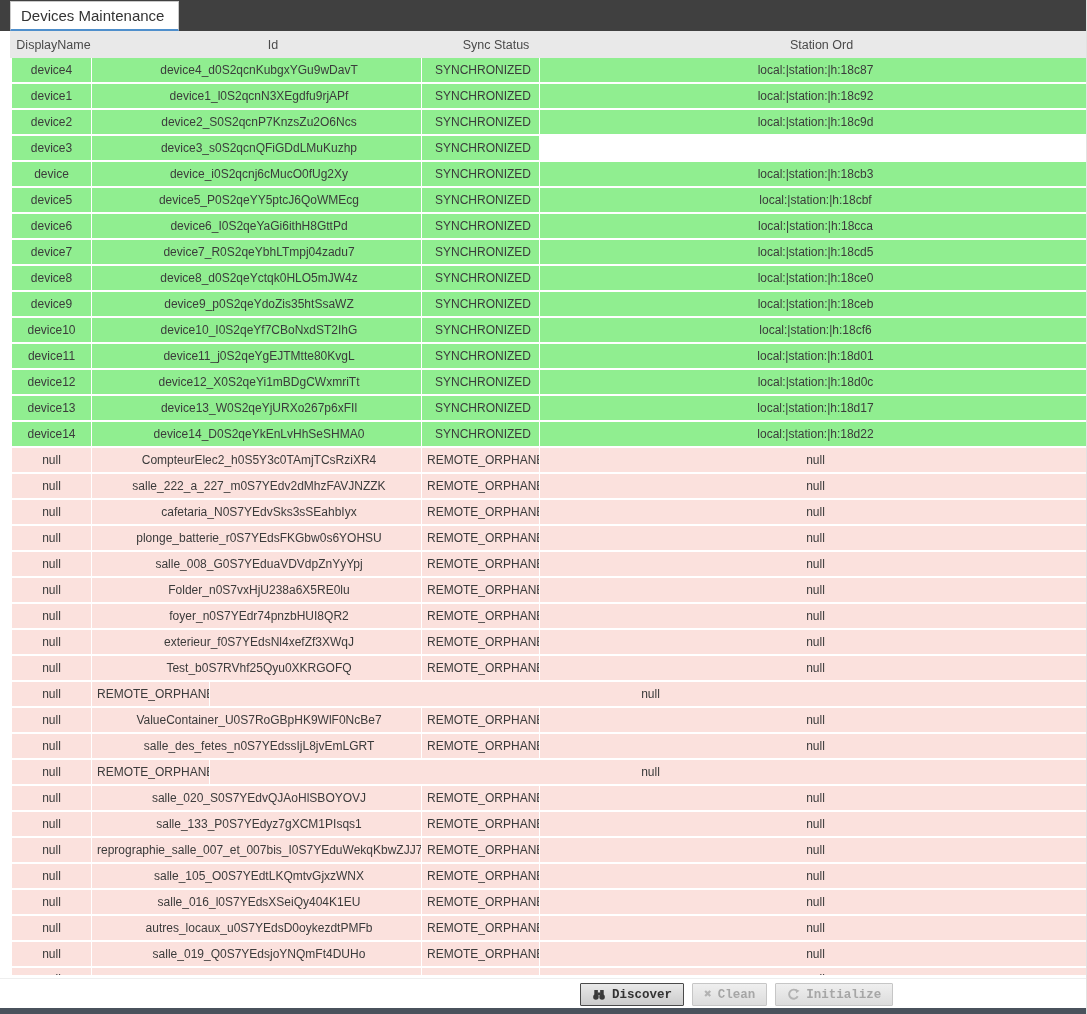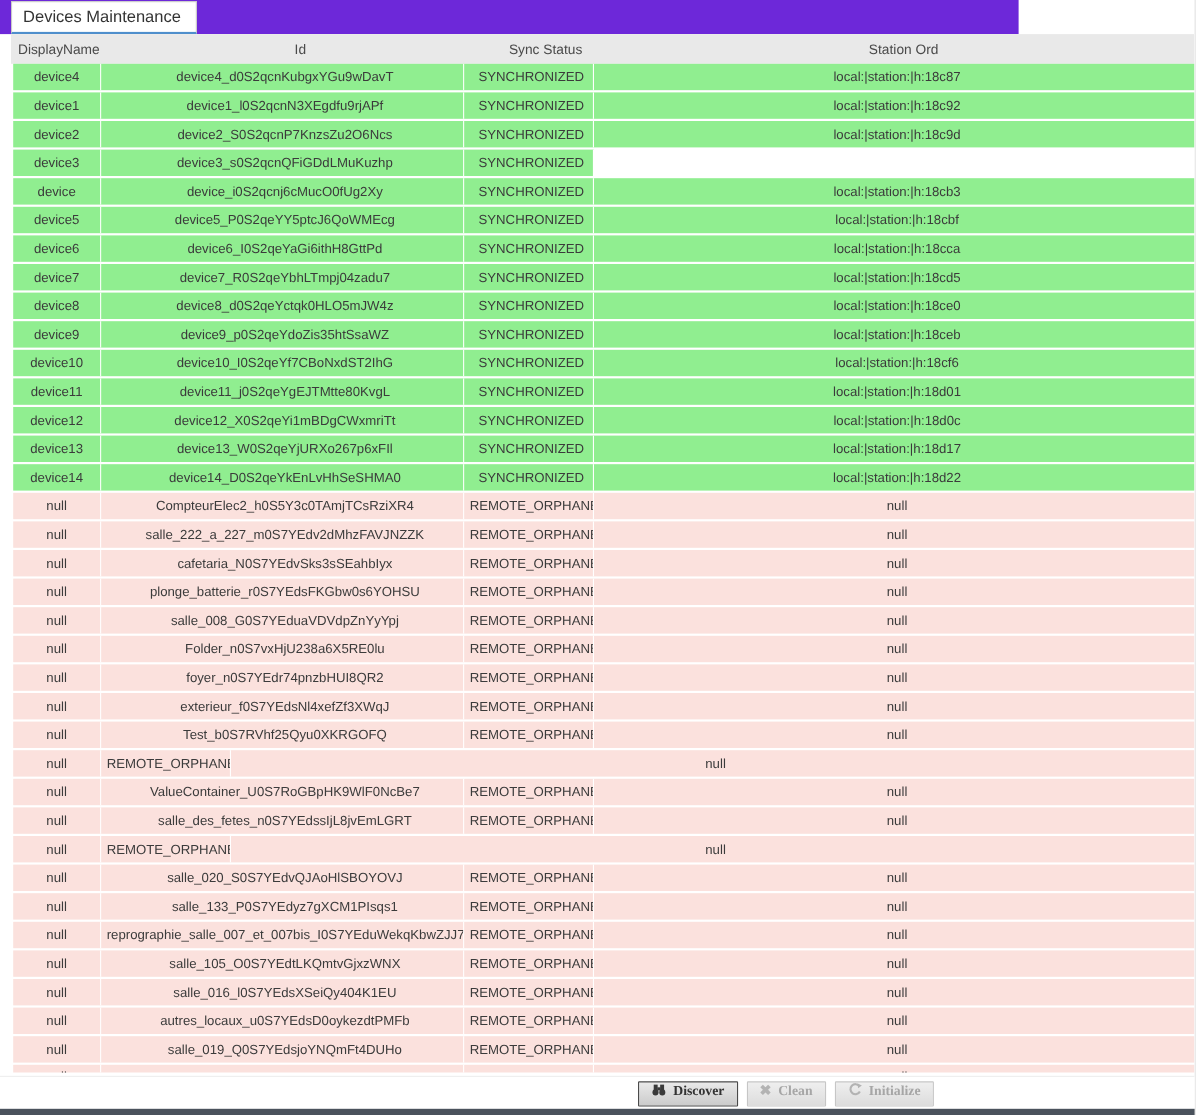--- a/index.html
+++ b/index.html
@@ -6,22 +6,22 @@
   html,body { width:1087px; height:1014px; overflow:hidden; }
   body {
     font-family:"Liberation Sans", sans-serif;
     background:#ffffff;
     color:#3b3b3b;
     position:relative;
     border-right:1px solid #e2e2e2;
   }
   
   .tabstrip {
-    position:absolute; left:0; top:0; width:926px; height:31px;
-    background:#6d28d9;
+    position:absolute; left:0; top:0; width:1087px; height:31px;
+    background:#404040;
   }
   .tab {
     position:absolute; left:10px; top:1px; height:30px;
     background:#ffffff;
     border:1px solid #c9c9c9;
     border-bottom:2px solid #4f8fcc;
     padding:0 14px 0 10px;
     font-size:15px; color:#333;
     display:flex; align-items:center;
   }
@@ -56,23 +56,23 @@
   
   .footer {
     position:absolute; left:0; bottom:6px; width:1087px; height:30px;
     background:#ffffff; border-top:1px solid #eeeeee;
   }
   .btn-group {
     position:absolute; left:580px; top:4px;
     display:flex; gap:8px; align-items:center;
   }
   .btn {
-    height:23px; display:flex; gap:6px;
+    height:23px; display:flex; align-items:center; gap:6px;
     padding:0 11px;
-    font-family:Liberation Serif, serif;
+    font-family:Liberation Mono, monospace;
     font-size:12.5px; font-weight:bold;
     background:linear-gradient(#efefef,#d2d2d2);
     border:1px solid #b5b5b5;
     border-radius:1px;
     color:#333;
   }
   .btn.primary {
     border:1px solid #4a4a4a;
     background:linear-gradient(#e9e9e9,#cbcbcb);
   }

